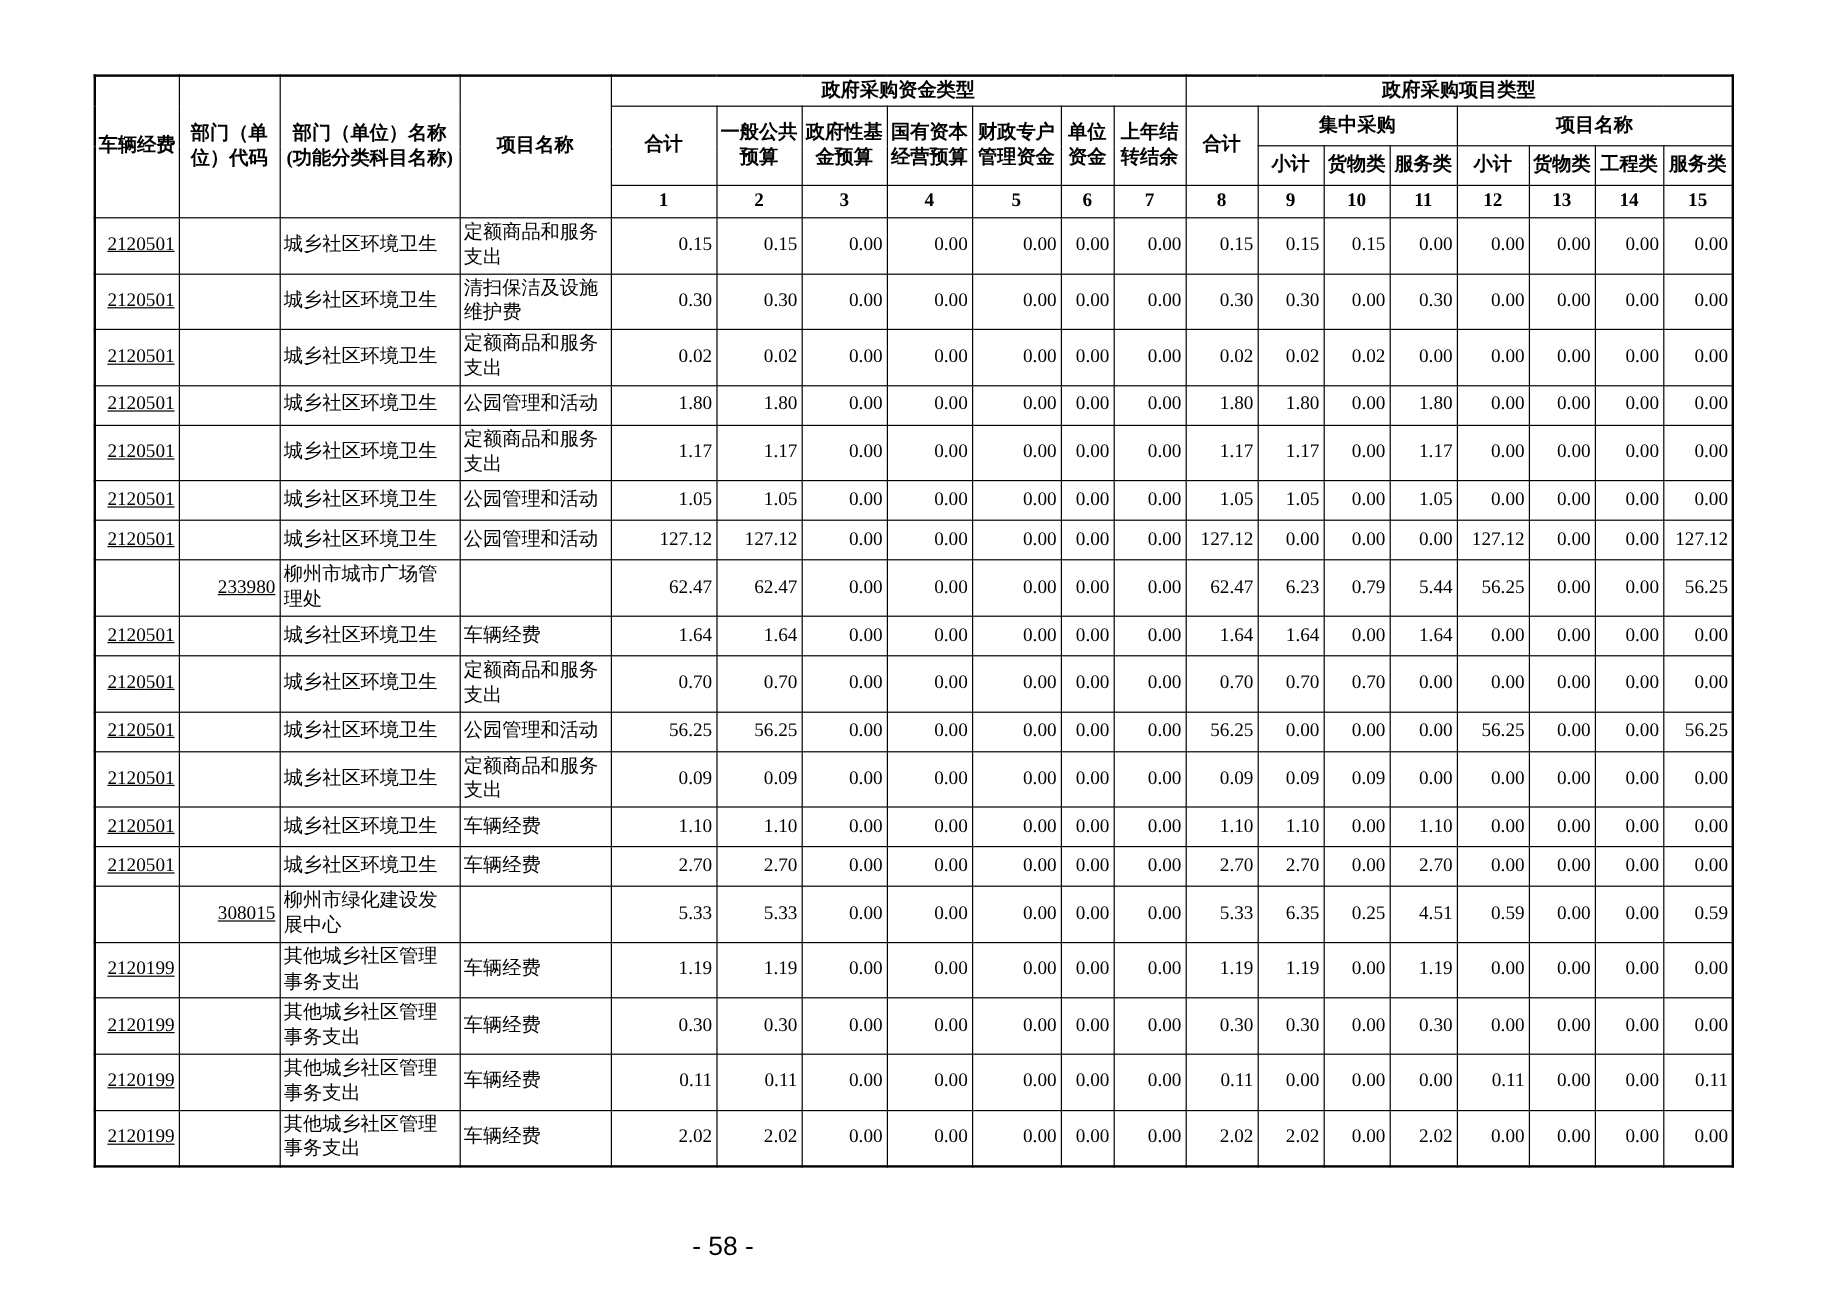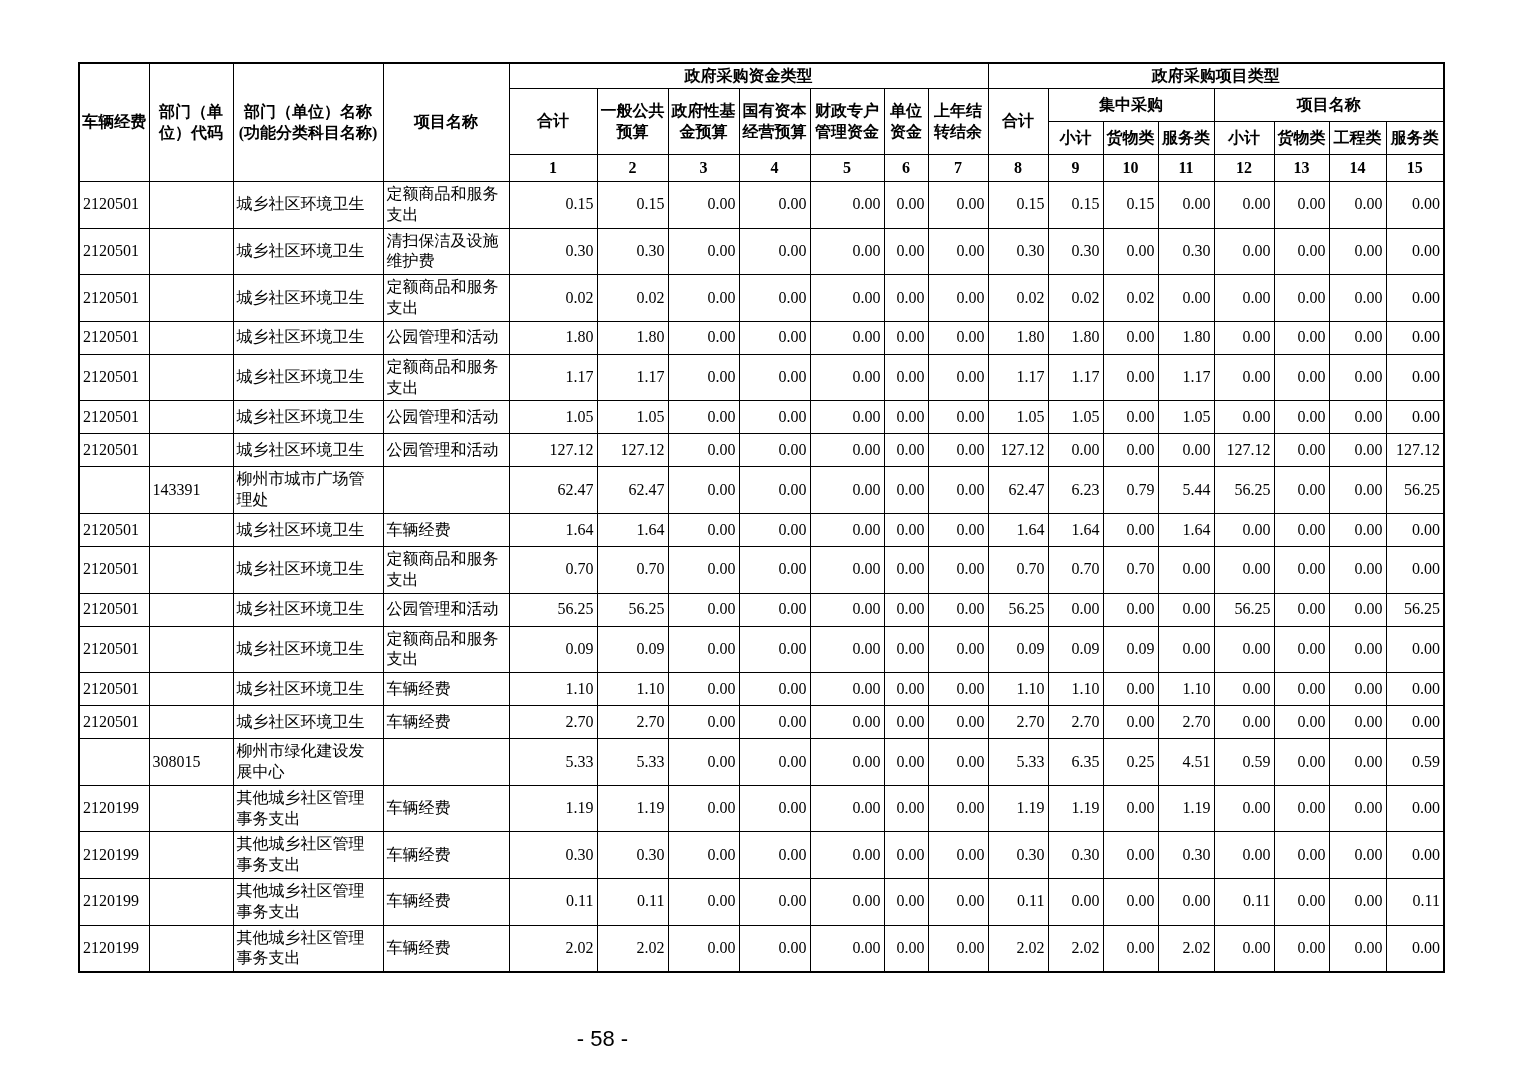--- a/index.html
+++ b/index.html
@@ -33,21 +33,21 @@
   }
   tr.hr1 th { height: 22px; }
   tr.hr2 th { height: 30px; }
   tr.hr3 th { height: 30px; }
   tr.hr4 th { height: 24px; font-weight: bold; }
   table.budget td {
     font-size: 16px;
     height: 28px;
     padding: 2px 3px;
   }
-  td.c0, td.c1 { text-align: left; }
+  td.c0, td.c1 { text-align: right; text-decoration: underline; }
   td.c2 { text-align: left; padding-left: 10px; padding-right: 4px; font-family: Liberation Serif, serif; }
   td.c3 { text-align: left; padding-left: 8px;  padding-right: 2px; }
   td.num { text-align: right; padding-right: 4px; white-space: nowrap; }
   .page-footer {
     position: absolute;
     top: 1026px; left: 0;
     width: 1205px;
     text-align: center;
     font-family: "Liberation Sans", sans-serif;
     font-size: 22px;
@@ -278,21 +278,21 @@
           <td class="num">0.00</td>
           <td class="num">0.00</td>
           <td class="num">0.00</td>
           <td class="num">127.12</td>
           <td class="num">0.00</td>
           <td class="num">0.00</td>
           <td class="num">127.12</td>
         </tr>
         <tr>
           <td class="c0"></td>
-          <td class="c1">143391</td>
+          <td class="c1">233980</td>
           <td class="c2">柳州市城市广场管理处</td>
           <td class="c3"></td>
           <td class="num">62.47</td>
           <td class="num">62.47</td>
           <td class="num">0.00</td>
           <td class="num">0.00</td>
           <td class="num">0.00</td>
           <td class="num">0.00</td>
           <td class="num">0.00</td>
           <td class="num">62.47</td>

